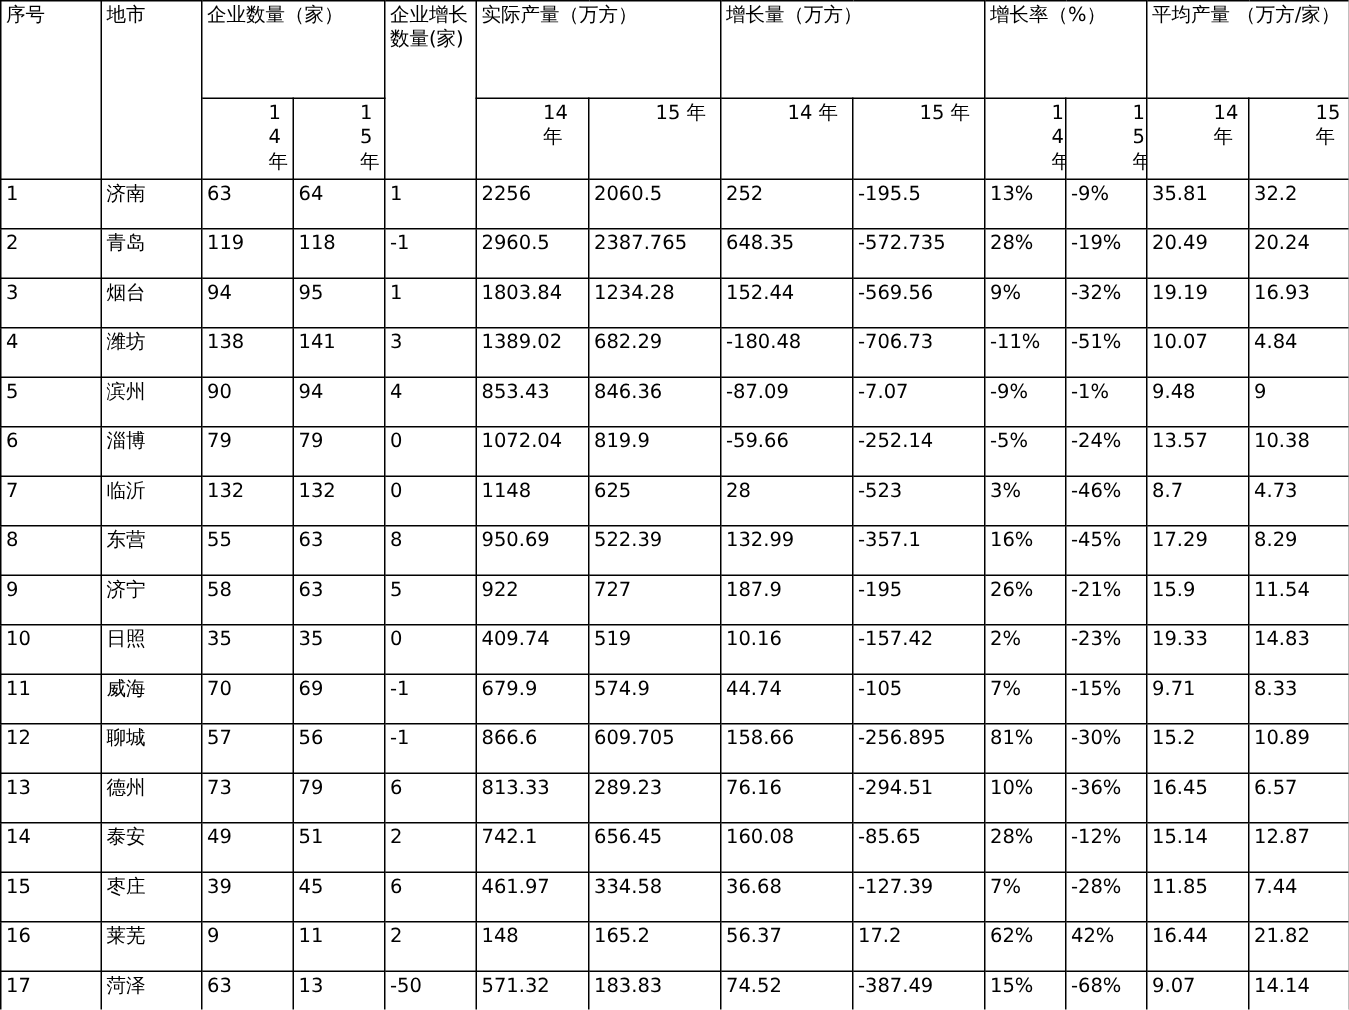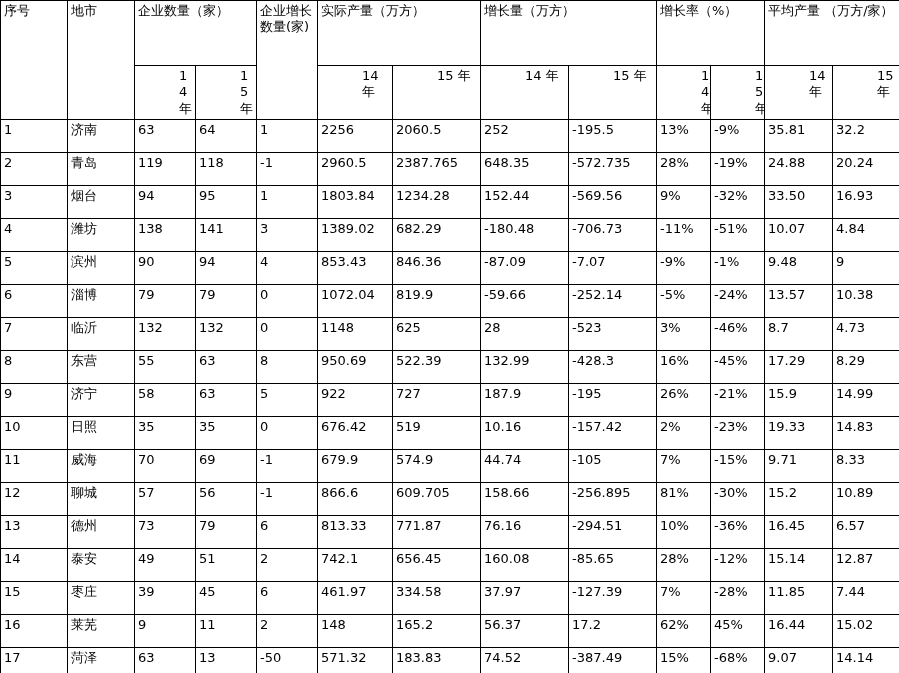--- a/index.html
+++ b/index.html
@@ -122,36 +122,36 @@
           <td class="cell-city">青岛</td>
           <td class="num">119</td>
           <td class="num">118</td>
           <td class="num">-1</td>
           <td class="num">2960.5</td>
           <td class="num">2387.765</td>
           <td class="num">648.35</td>
           <td class="num">-572.735</td>
           <td class="num">28%</td>
           <td class="num">-19%</td>
-          <td class="num">24.88</td>
+          <td class="num">20.49</td>
           <td class="num">20.24</td>
         </tr>
         <tr class="data">
           <td class="cell-seq">3</td>
           <td class="cell-city">烟台</td>
           <td class="num">94</td>
           <td class="num">95</td>
           <td class="num">1</td>
           <td class="num">1803.84</td>
           <td class="num">1234.28</td>
           <td class="num">152.44</td>
           <td class="num">-569.56</td>
           <td class="num">9%</td>
           <td class="num">-32%</td>
-          <td class="num">33.50</td>
+          <td class="num">19.19</td>
           <td class="num">16.93</td>
         </tr>
         <tr class="data">
           <td class="cell-seq">4</td>
           <td class="cell-city">潍坊</td>
           <td class="num">138</td>
           <td class="num">141</td>
           <td class="num">3</td>
           <td class="num">1389.02</td>
           <td class="num">682.29</td>
@@ -209,48 +209,48 @@
         </tr>
         <tr class="data">
           <td class="cell-seq">8</td>
           <td class="cell-city">东营</td>
           <td class="num">55</td>
           <td class="num">63</td>
           <td class="num">8</td>
           <td class="num">950.69</td>
           <td class="num">522.39</td>
           <td class="num">132.99</td>
-          <td class="num">-428.3</td>
+          <td class="num">-357.1</td>
           <td class="num">16%</td>
           <td class="num">-45%</td>
           <td class="num">17.29</td>
           <td class="num">8.29</td>
         </tr>
         <tr class="data">
           <td class="cell-seq">9</td>
           <td class="cell-city">济宁</td>
           <td class="num">58</td>
           <td class="num">63</td>
           <td class="num">5</td>
           <td class="num">922</td>
           <td class="num">727</td>
           <td class="num">187.9</td>
           <td class="num">-195</td>
           <td class="num">26%</td>
           <td class="num">-21%</td>
           <td class="num">15.9</td>
-          <td class="num">14.99</td>
+          <td class="num">11.54</td>
         </tr>
         <tr class="data">
           <td class="cell-seq">10</td>
           <td class="cell-city">日照</td>
           <td class="num">35</td>
           <td class="num">35</td>
           <td class="num">0</td>
-          <td class="num">676.42</td>
+          <td class="num">409.74</td>
           <td class="num">519</td>
           <td class="num">10.16</td>
           <td class="num">-157.42</td>
           <td class="num">2%</td>
           <td class="num">-23%</td>
           <td class="num">19.33</td>
           <td class="num">14.83</td>
         </tr>
         <tr class="data">
           <td class="cell-seq">11</td>
@@ -282,21 +282,21 @@
           <td class="num">15.2</td>
           <td class="num">10.89</td>
         </tr>
         <tr class="data">
           <td class="cell-seq">13</td>
           <td class="cell-city">德州</td>
           <td class="num">73</td>
           <td class="num">79</td>
           <td class="num">6</td>
           <td class="num">813.33</td>
-          <td class="num">771.87</td>
+          <td class="num">289.23</td>
           <td class="num">76.16</td>
           <td class="num">-294.51</td>
           <td class="num">10%</td>
           <td class="num">-36%</td>
           <td class="num">16.45</td>
           <td class="num">6.57</td>
         </tr>
         <tr class="data">
           <td class="cell-seq">14</td>
           <td class="cell-city">泰安</td>
@@ -313,41 +313,41 @@
           <td class="num">12.87</td>
         </tr>
         <tr class="data">
           <td class="cell-seq">15</td>
           <td class="cell-city">枣庄</td>
           <td class="num">39</td>
           <td class="num">45</td>
           <td class="num">6</td>
           <td class="num">461.97</td>
           <td class="num">334.58</td>
-          <td class="num">37.97</td>
+          <td class="num">36.68</td>
           <td class="num">-127.39</td>
           <td class="num">7%</td>
           <td class="num">-28%</td>
           <td class="num">11.85</td>
           <td class="num">7.44</td>
         </tr>
         <tr class="data">
           <td class="cell-seq">16</td>
           <td class="cell-city">莱芜</td>
           <td class="num">9</td>
           <td class="num">11</td>
           <td class="num">2</td>
           <td class="num">148</td>
           <td class="num">165.2</td>
           <td class="num">56.37</td>
           <td class="num">17.2</td>
           <td class="num">62%</td>
-          <td class="num">45%</td>
+          <td class="num">42%</td>
           <td class="num">16.44</td>
-          <td class="num">15.02</td>
+          <td class="num">21.82</td>
         </tr>
         <tr class="data">
           <td class="cell-seq">17</td>
           <td class="cell-city">菏泽</td>
           <td class="num">63</td>
           <td class="num">13</td>
           <td class="num">-50</td>
           <td class="num">571.32</td>
           <td class="num">183.83</td>
           <td class="num">74.52</td>

